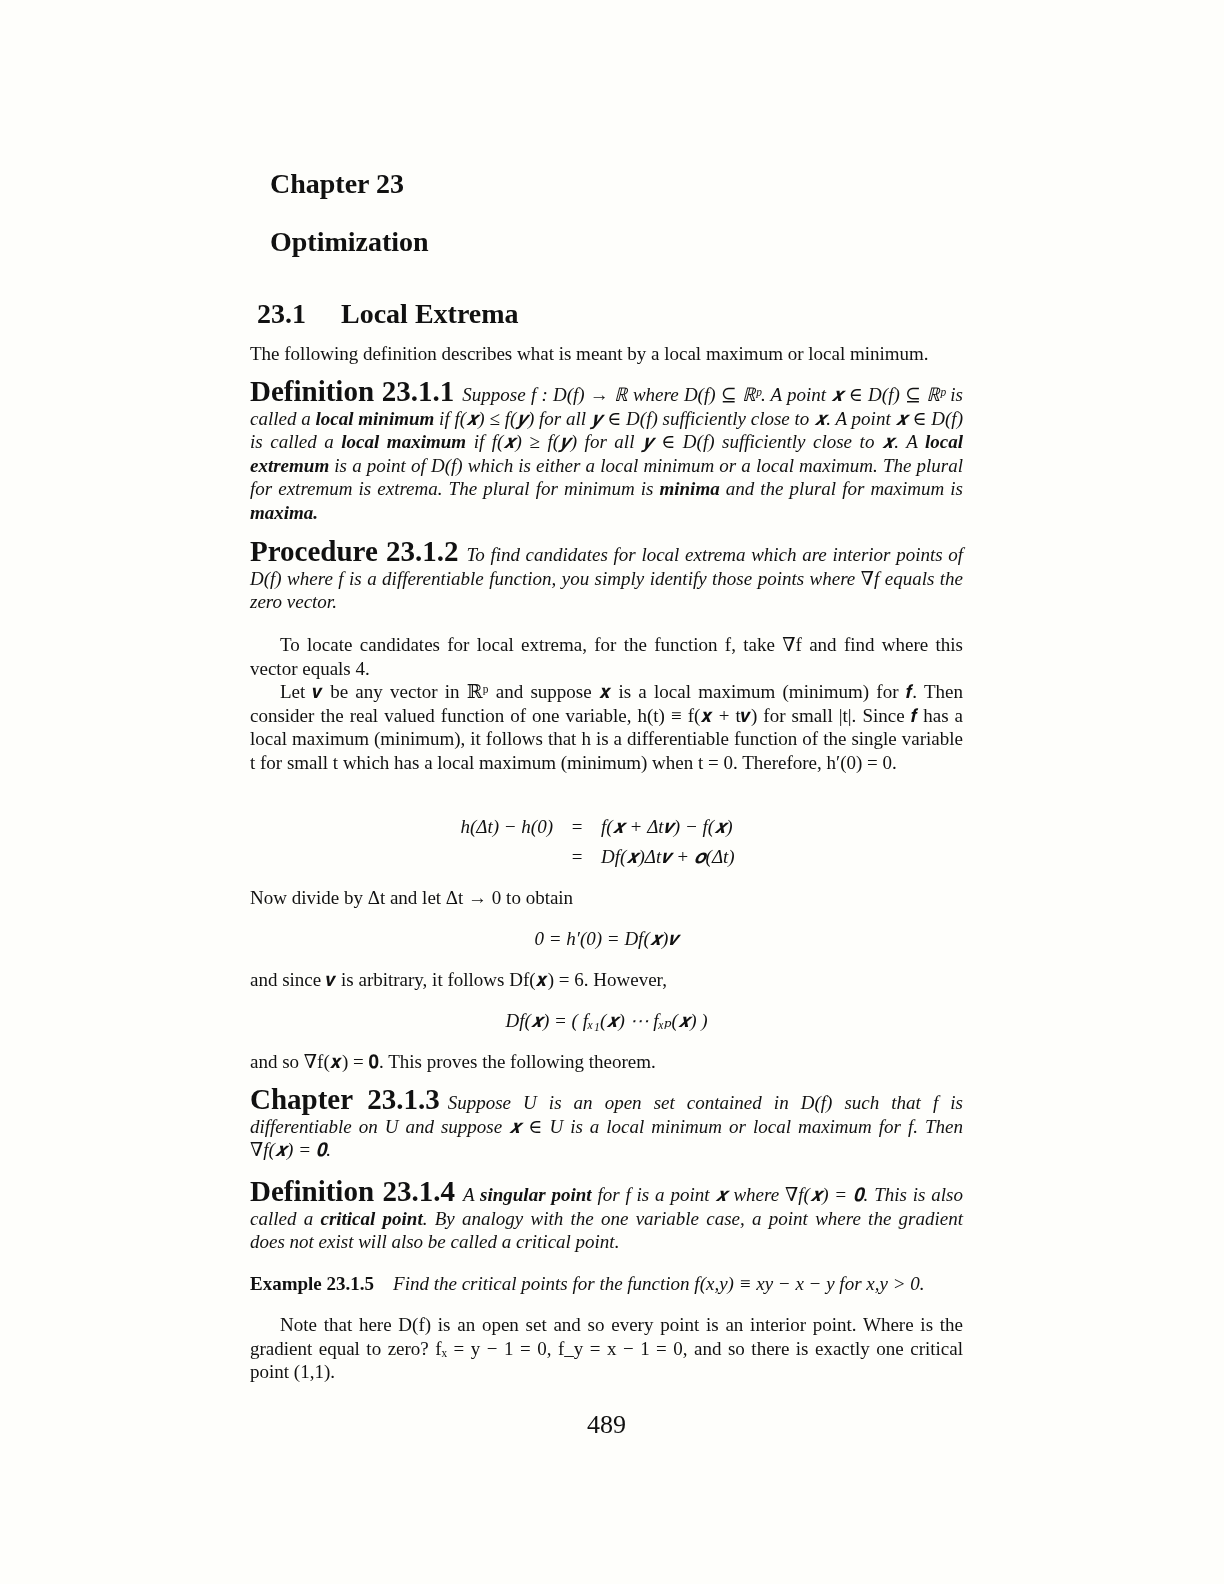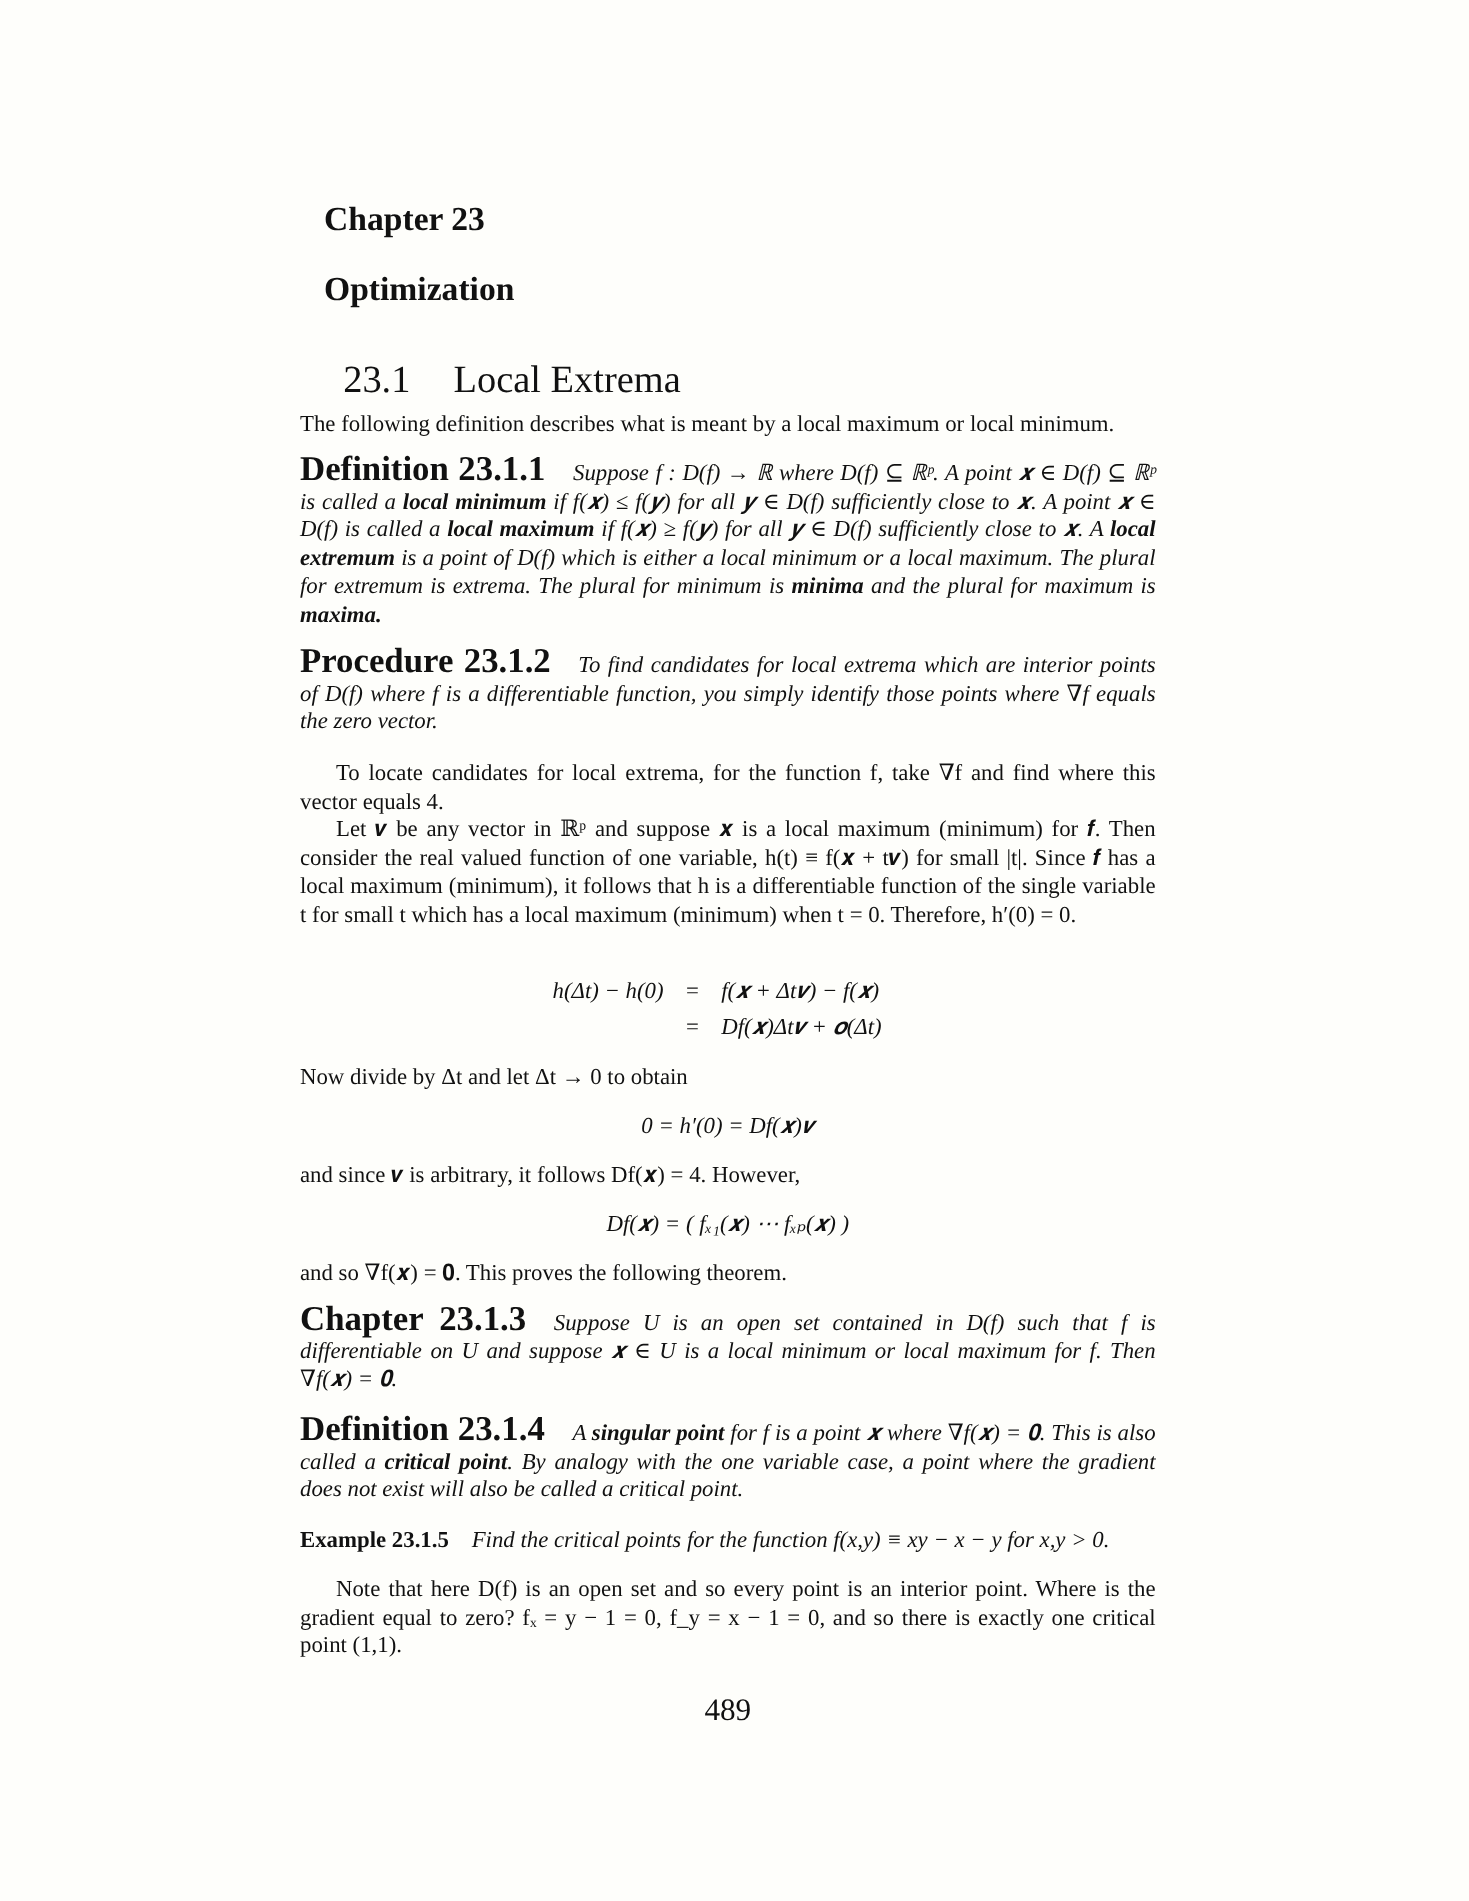--- a/index.html
+++ b/index.html
@@ -7,26 +7,26 @@
     width: 1224px; height: 1584px;
     background: #fefefb;
     font-family: "Liberation Serif", "DejaVu Serif", serif;
     color: #111;
     position: relative;
     overflow: hidden;
   }
   .page { position: absolute; left: 250px; top: 0; width: 713px; }
   .chap { position: absolute; left: 20px; top: 168px; font-size: 28px; font-weight: bold; }
   .title { position: absolute; left: 20px; top: 226px; font-size: 28px; font-weight: bold; }
-  .section { position: absolute; left: 36px; top: 298px; font-size: 32px; font-weight: normal; word-spacing: 0; }
+  .section { position: absolute; left: 7px; top: 298px; font-size: 28px; font-weight: bold; word-spacing: 0; }
   .section .num { margin-right: 28px; }
   .p { position: absolute; left: 0; width: 713px; font-size: 19px; line-height: 23.6px; text-align: justify; }
   .it { font-style: italic; }
   .bf { font-weight: bold; margin-top: 20px; }
-  .env-head { font-size: 29px; font-weight: bold; font-style: normal; margin-right: 23px; }
+  .env-head { font-size: 29px; font-weight: bold; font-style: normal; margin-right: 8px; }
   .ex-head { font-weight: bold; font-style: normal; margin-right: 19px; }
   .indent { text-indent: 30px; }
   .eq { position: absolute; font-size: 19px; font-style: italic; white-space: nowrap; }
   .eqrow { display: flex; gap: 0; height: 30px; align-items: center; }
   .eqrow .l { width: 120px; text-align: right; }
   .eqrow .m { width: 48px; text-align: center; font-style: normal; }
   .eqrow .r { }
   .pagenum { position: absolute; left: 0; width: 713px; top: 1410px; text-align: center; font-size: 26px; }
 </style>
 </head>
@@ -61,21 +61,21 @@
     </div>
     <div class="eqrow">
       <span class="l" style="width:228px;"></span>
       <span class="m">=</span>
       <span class="r">Df(𝒙)Δt𝒗 + 𝒐(Δt)</span>
     </div>
   </div>
 
   <div class="p" style="top:886px;">Now divide by Δt and let Δt → 0 to obtain</div>
   <div class="p it" style="top:927px; text-align:center;">0 = h′(0) = Df(𝒙)𝒗</div>
-  <div class="p" style="top:968px;">and since 𝒗 is arbitrary, it follows Df(𝒙) = 4. However,</div>
+  <div class="p" style="top:968px;">and since 𝒗 is arbitrary, it follows Df(𝒙) = 6. However,</div>
   <div class="p it" style="top:1009px; text-align:center;">Df(𝒙) = ( fₓ₁(𝒙)   ⋯   fₓₚ(𝒙) )</div>
   <div class="p" style="top:1050px;">and so ∇f(𝒙) = 𝟎. This proves the following theorem.</div>
 
   <div class="p it" style="top:1088px;">
     <span class="env-head">Chapter 23.1.3</span><span>Suppose U is an open set contained in D(f) such that f is differentiable on U and suppose 𝒙 ∈ U is a local minimum or local maximum for f. Then ∇f(𝒙) = 𝟎.</span>
   </div>
 
   <div class="p it" style="top:1180px;">
     <span class="env-head">Definition 23.1.4</span><span>A </span><span class="bf">singular point</span><span>  for f is a point 𝒙 where ∇f(𝒙) = 𝟎. This is also called a </span><span class="bf">critical point</span><span>. By analogy with the one variable case, a point where the gradient does not exist will also be called a critical point.</span>
   </div>

